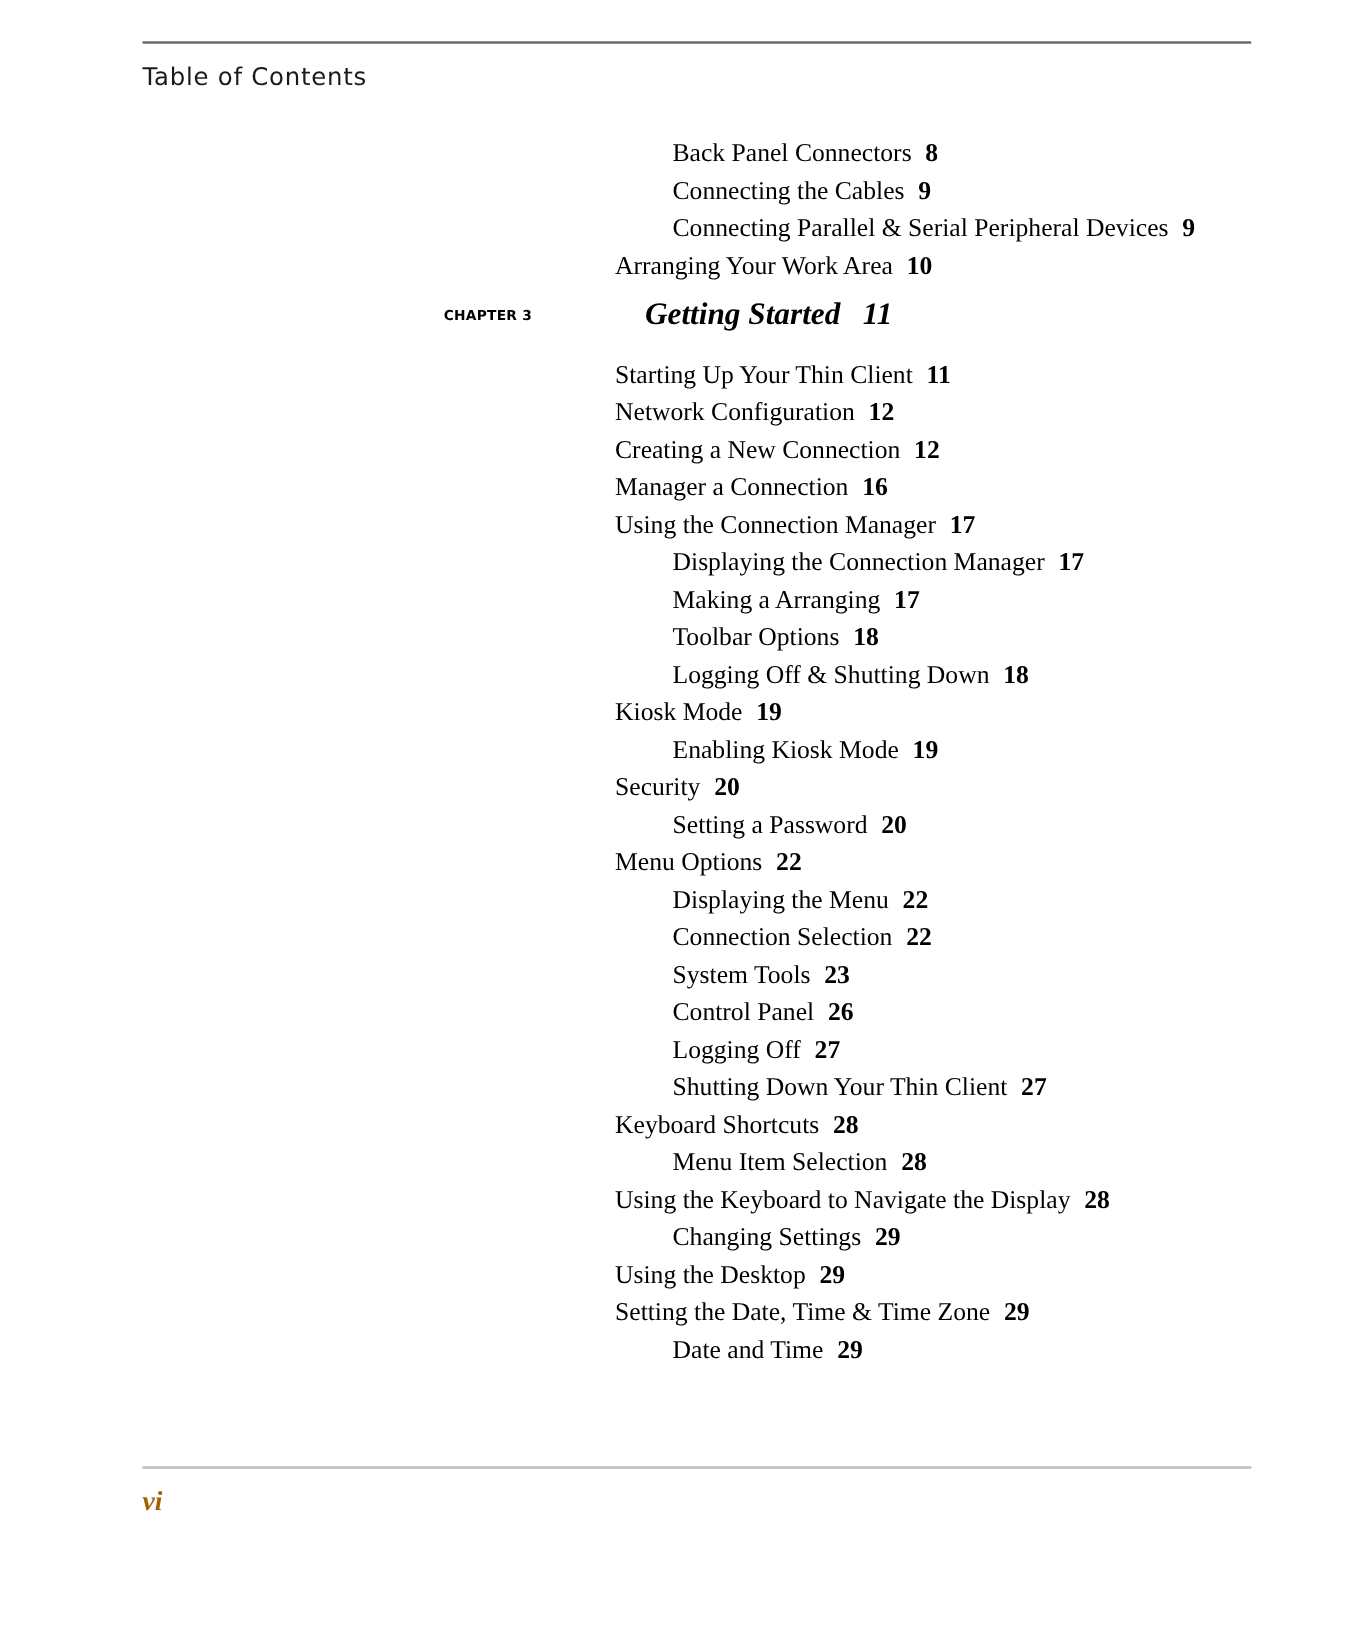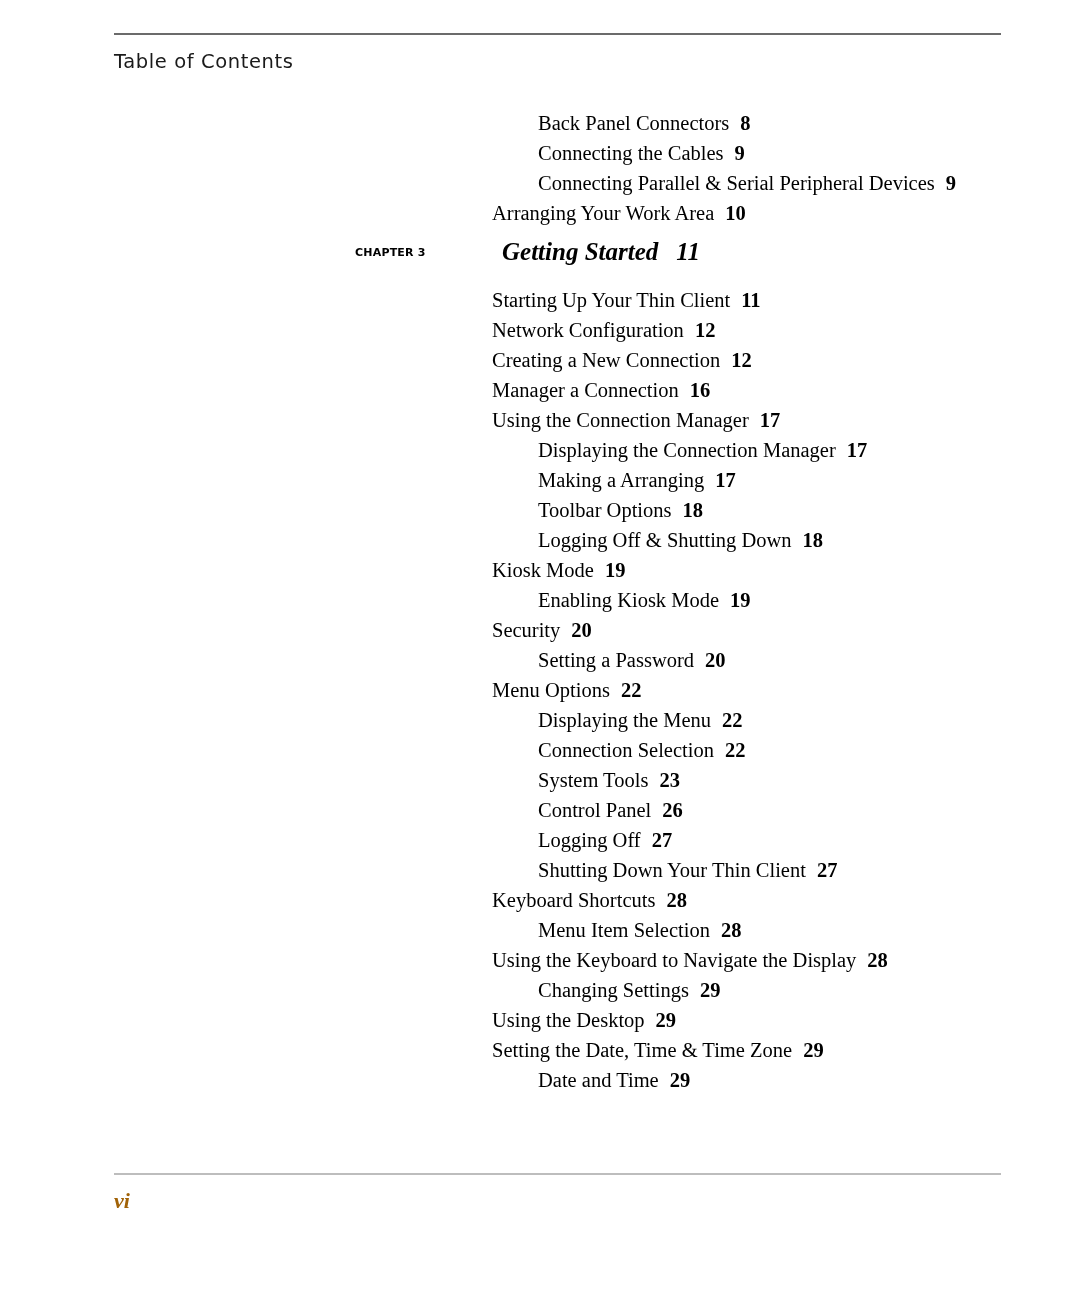--- a/index.html
+++ b/index.html
@@ -88,21 +88,21 @@
     top: 18px;
     font-family: "DejaVu Sans", "Liberation Sans", sans-serif;
     font-size: 11px;
     font-weight: bold;
     letter-spacing: 0.2px;
     color: #000;
     white-space: nowrap;
   }
   .chapter-title-wrap {
     position: absolute;
-    left: 466px;
+    left: 480px;
     top: 10px;
     font-size: 25px;
     font-style: italic;
     font-weight: bold;
     white-space: nowrap;
   }
   .chapter-title-wrap .page-num {
     margin-left: 18px;
     font-style: italic;
     font-weight: bold;

